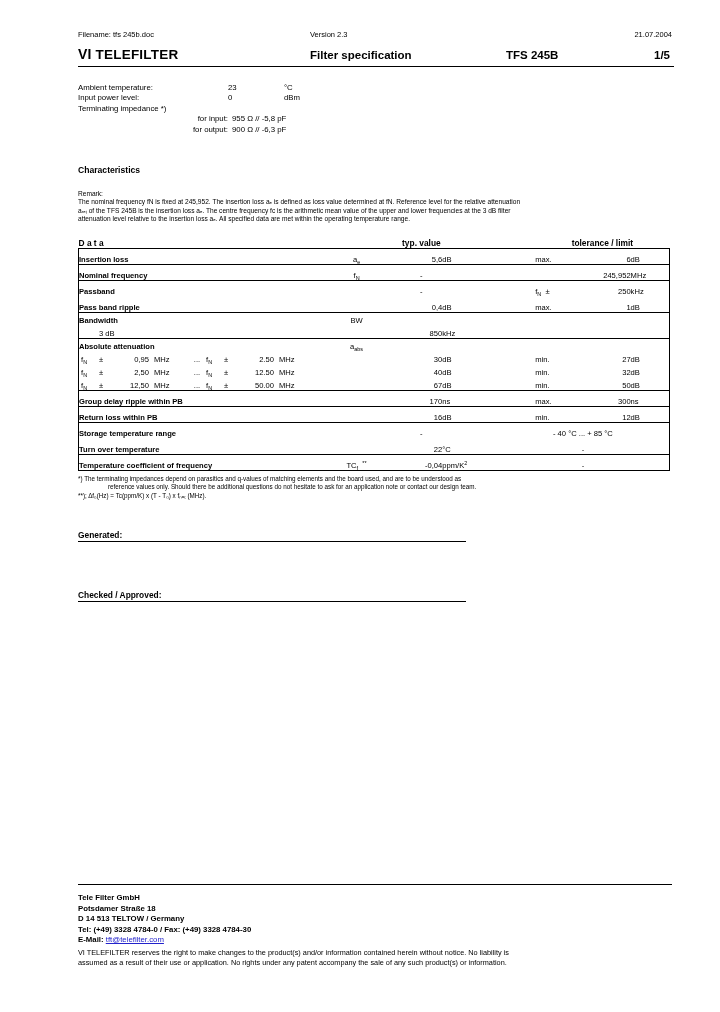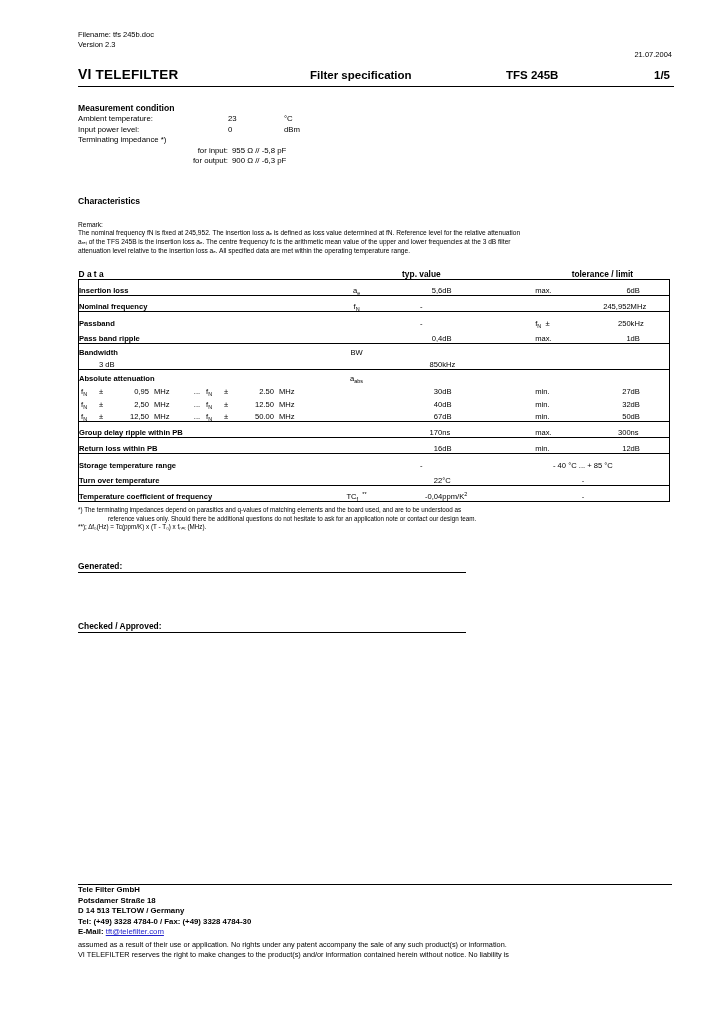--- a/index.html
+++ b/index.html
@@ -23,21 +23,20 @@
     top: 30px;
     width: 596px;
   }
 
   
   .hdr-meta {
     display: flex;
     font-size: 7.5px;
     line-height: 10px;
     margin-bottom: 6px;
-    flex-direction: column;
   }
   .hdr-meta .m-file { width: 232px; }
   .hdr-meta .m-ver  { width: 200px; }
   .hdr-meta .m-date { flex: 1; text-align: right; padding-right: 2px; }
 
   .hdr-main {
     display: flex;
     align-items: baseline;
     font-weight: bold;
     border-bottom: 1.6px solid #000;
@@ -144,21 +143,21 @@
     position: absolute;
     left: 78px;
     top: 884px;
     width: 594px;
   }
   .addr {
     font-size: 7.8px;
     line-height: 10.6px;
     font-weight: bold;
     border-top: 1.4px solid #000;
-    padding-top: 0;
+    padding-top: 8px;
   }
   .addr .mail-link { color: #2222cc; font-weight: normal; text-decoration: underline; }
   .addr .mail-lbl { font-weight: bold; }
   .disclaimer {
     font-size: 7.3px;
     line-height: 10px;
     margin-top: 2px;
     text-align: justify;
   }
   sub { font-size: 72%; vertical-align: baseline; position: relative; top: 2px; }
@@ -180,21 +179,20 @@
       <div class="hdr-brand">
         <span class="vi">VI</span>
         <span>TELEFILTER</span>
       </div>
       <div class="hdr-title">Filter specification</div>
       <div class="hdr-part">TFS 245B</div>
       <div class="hdr-page">1/5</div>
     </div>
 
     <div class="mc">
-      <h2>Measurement condition</h2>
 
       <div class="mc-row">
         <div class="mc-lbl">Ambient temperature:</div>
         <div class="mc-val">23</div>
         <div class="mc-unit">°C</div>
       </div>
 
       <div class="mc-row">
         <div class="mc-lbl">Input power level:</div>
         <div class="mc-val">0</div>
@@ -433,17 +431,17 @@
     <div class="addr">
       <div>Tele Filter GmbH</div>
       <div>Potsdamer Straße 18</div>
       <div>D 14 513 TELTOW / Germany</div>
       <div>Tel: (+49) 3328 4784-0 / Fax: (+49) 3328 4784-30</div>
       <div>
         <span class="mail-lbl">E-Mail: </span><span class="mail-link">tft@telefilter.com</span>
       </div>
     </div>
     <div class="disclaimer">
+      <div>VI TELEFILTER reserves the right to make changes to the product(s) and/or information contained herein without notice.  No liability is</div>
       <div>assumed as a result of their use or application.  No rights under any patent accompany the sale of any such product(s) or information.</div>
-      <div>VI TELEFILTER reserves the right to make changes to the product(s) and/or information contained herein without notice.  No liability is</div>
     </div>
   </div>
 </div>
 
 </body></html>

